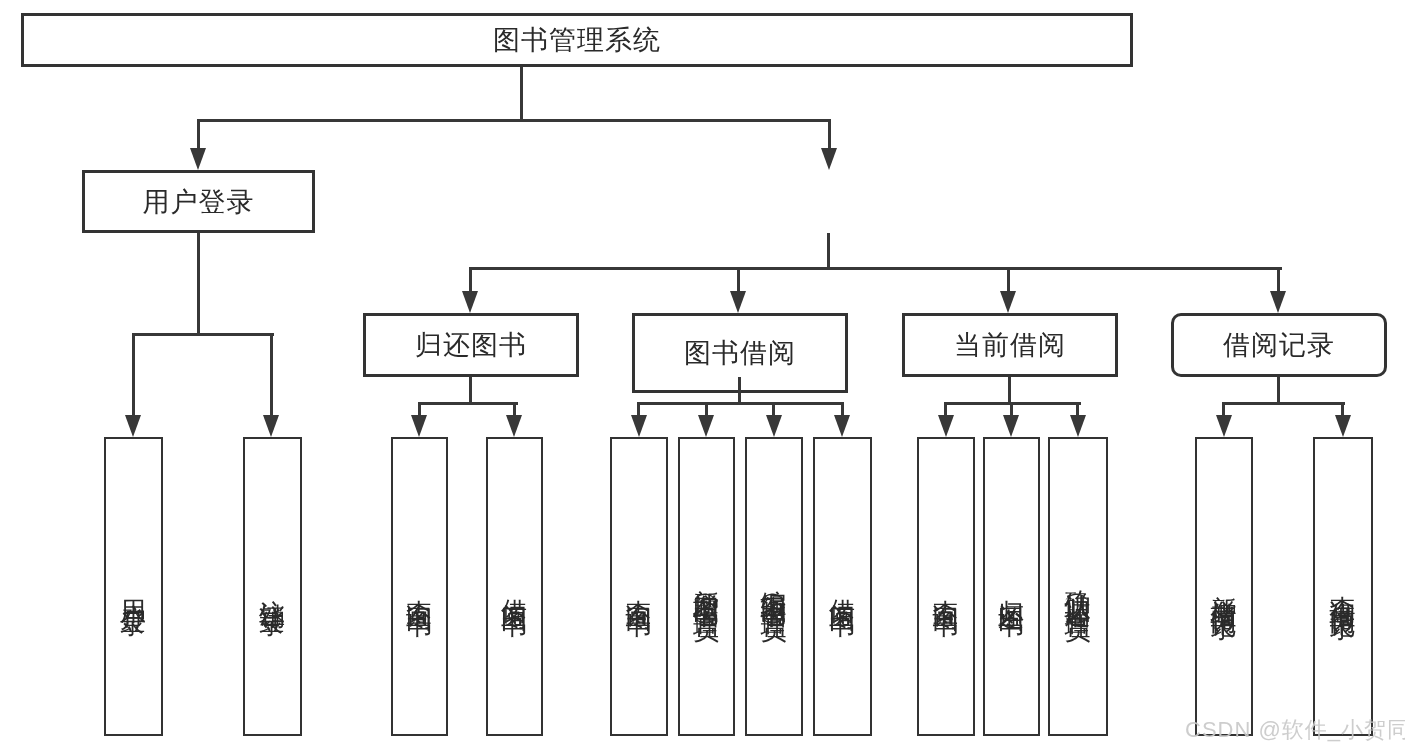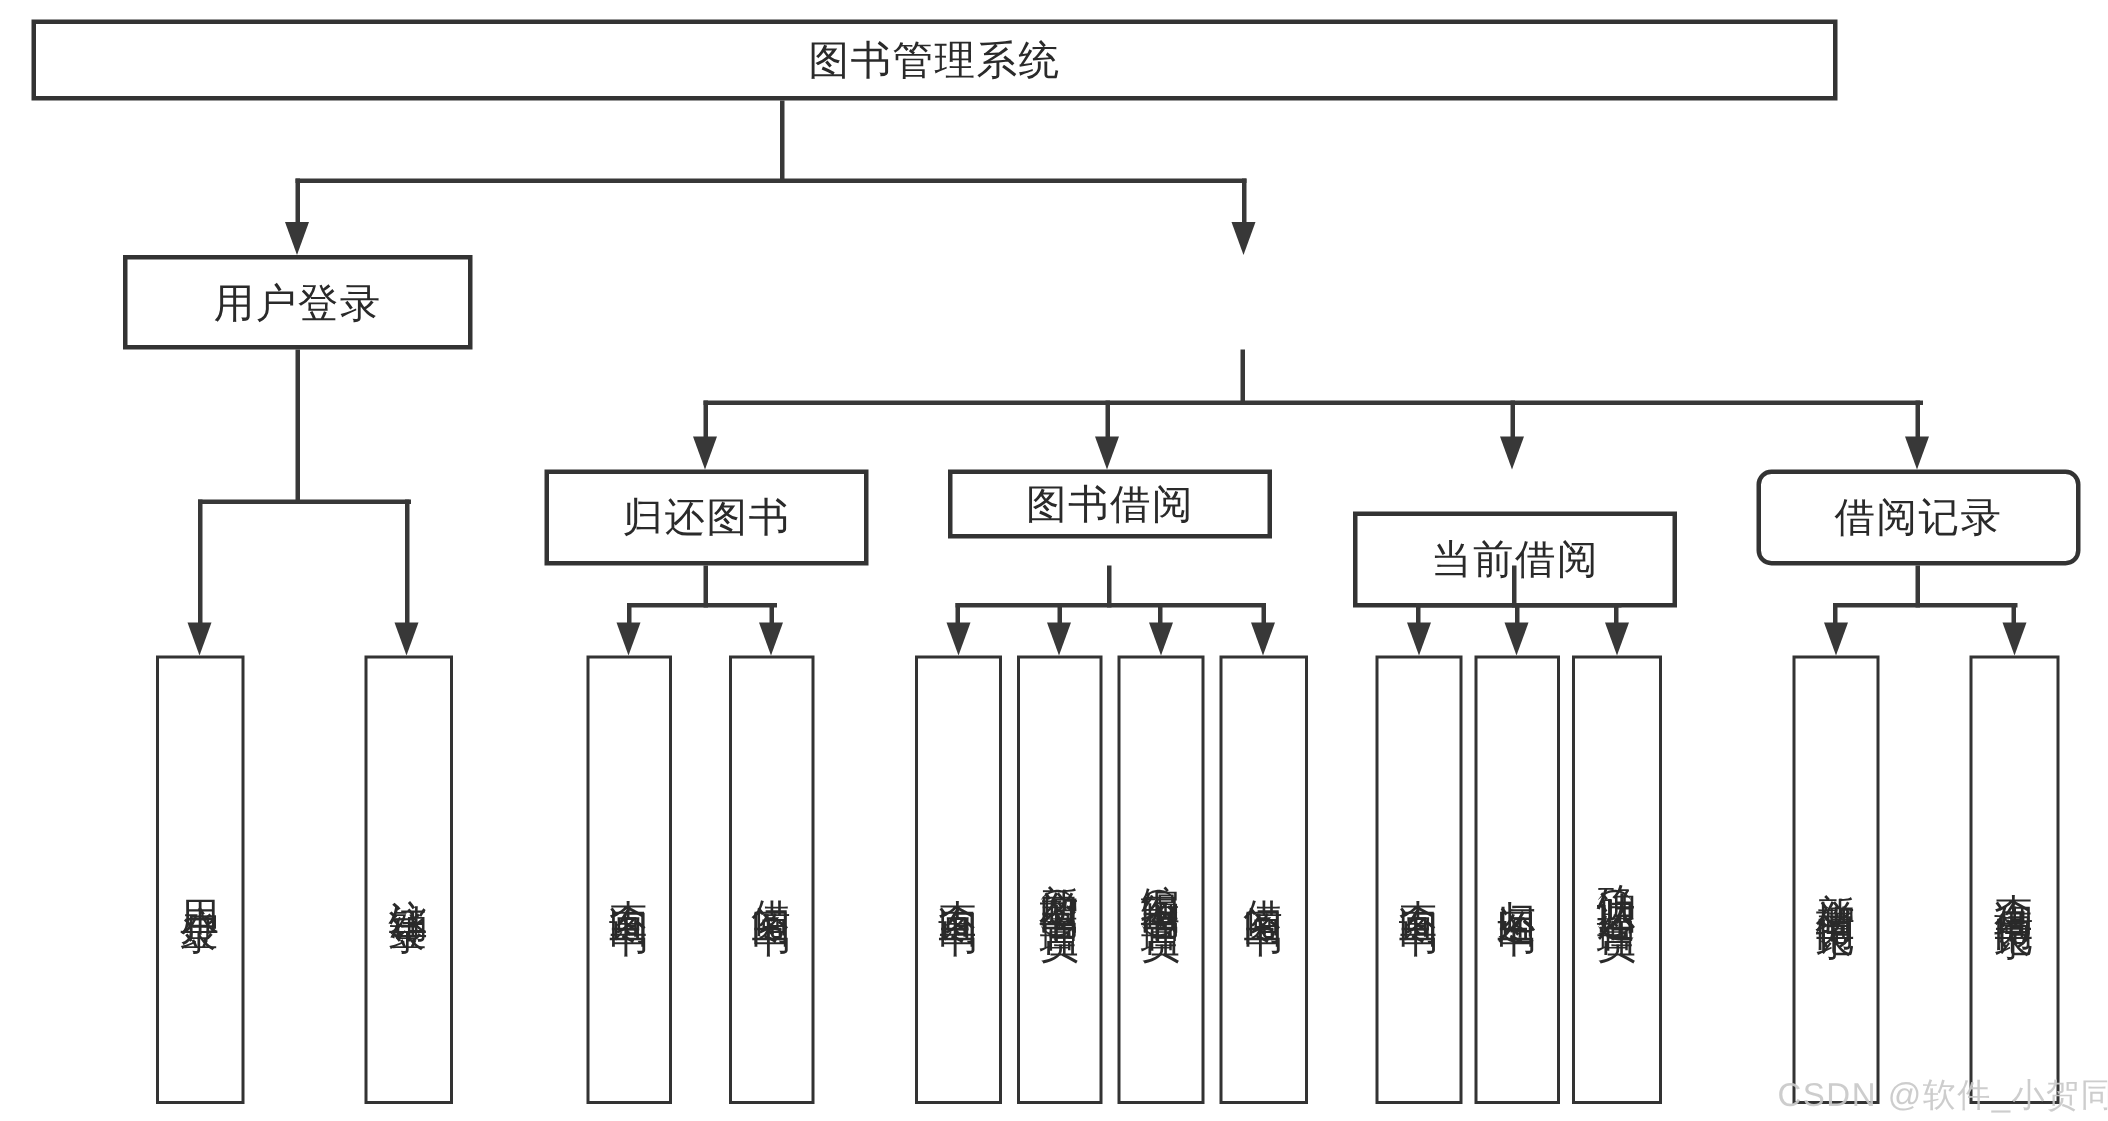--- a/index.html
+++ b/index.html
@@ -26,35 +26,35 @@
   .watermark{
     position:absolute;left:1185px;top:715px;z-index:10;
     font-size:22px;letter-spacing:1px;color:rgba(201,201,201,0.92);white-space:nowrap;
   }
 </style>
 </head>
 <body>
 
 <div class="stage">
 
-  <div class="box" style="left:21px;top:13px;width:1204px;height:54px;">
+  <div class="box" style="left:21px;top:13px;width:1112px;height:54px;">
     <span class="hlabel">图书管理系统</span>
   </div>
 
   <div class="box" style="left:82px;top:170px;width:233px;height:63px;">
     <span class="hlabel">用户登录</span>
   </div>
 
   <div class="box" style="left:363px;top:313px;width:216px;height:64px;">
     <span class="hlabel">归还图书</span>
   </div>
-  <div class="box" style="left:632px;top:313px;width:216px;height:46px;">
+  <div class="box" style="left:632px;top:313px;width:216px;height:80px;">
     <span class="hlabel">图书借阅</span>
   </div>
-  <div class="box" style="left:902px;top:313px;width:216px;height:64px;margin-top:28px;">
+  <div class="box" style="left:902px;top:313px;width:216px;height:64px;">
     <span class="hlabel">当前借阅</span>
   </div>
   <div class="box" style="left:1171px;top:313px;width:216px;height:64px;border-radius:10px;">
     <span class="hlabel">借阅记录</span>
   </div>
 
   <div class="box leaf" style="left:104px;top:437px;width:59px;height:299px;">
     <span class="vtext">用户登录</span>
   </div>
   <div class="box leaf" style="left:243px;top:437px;width:59px;height:299px;">

